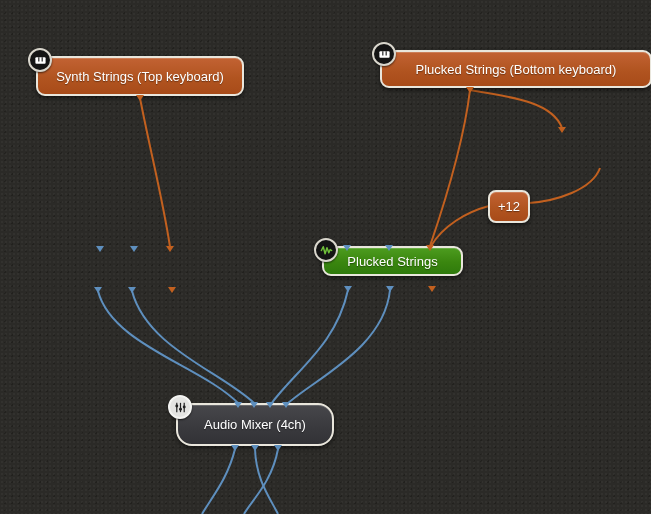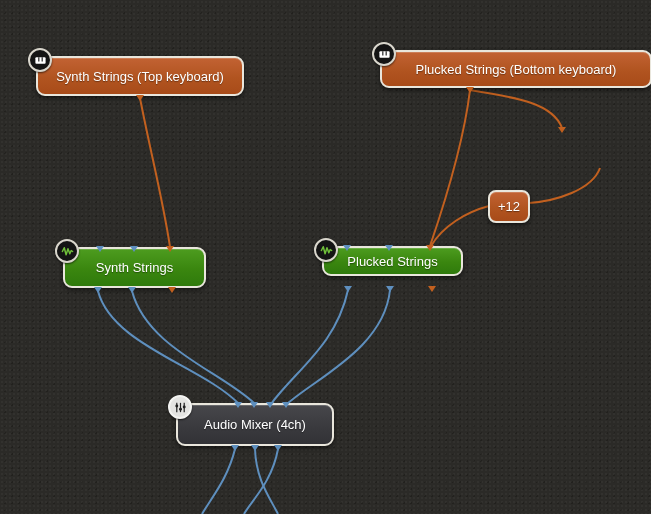--- a/index.html
+++ b/index.html
@@ -30,21 +30,21 @@
   .node.green{background:linear-gradient(180deg,#4d9c1f 0%,#3a860f 55%,#2f7a0c 100%);}
   .node.gray{background:linear-gradient(180deg,#47474b 0%,#39393d 60%,#323236 100%);}
   .node.chip{border-radius:8px;font-size:13px;padding:0 6px;}
 
   .n0{left:36px;top:56px;width:208px;height:40px;}
   .n1{left:348px;top:50px;width:272px;height:38px;margin-left:32px;}
   .n2{left:482px;top:128px;width:142px;height:40px;}
   .n3{left:488px;top:190px;width:42px;height:33px;}
   .n4{left:63px;top:247px;width:143px;height:41px;}
   .n5{left:322px;top:246px;width:141px;height:30px;}
-  .n6{left:176px;top:403px;width:158px;height:43px;}
+  .n6{left:176px;top:403px;width:158px;height:43px;border-radius:16px;}
 
   .badge{
     position:absolute;left:-10px;top:-10px;width:20px;height:20px;
     border-radius:50%;display:flex;align-items:center;justify-content:center;
     box-shadow:0 1px 2px rgba(0,0,0,0.6);
   }
   .badge.dark{background:#141414;border:2px solid #d9d6cc;}
   .badge.light{background:#e4e4e2;border:2px solid #f4f4f2;}
   .badge svg{display:block;}
   .label{pointer-events:none;}
@@ -93,28 +93,20 @@
       </svg>
     </span>
     <span class="label">Plucked Strings (Bottom keyboard)</span>
   </div>
 
 
   <div class="node orange chip n3">
     <span class="label">+12</span>
   </div>
 
-  <div class="node green n4">
-    <span class="badge dark">
-      <svg width="13" height="13" viewBox="-7 -7 14 14">
-        <path d="M-5.5,0 L-3.5,-4 L-1.5,3.5 L0.5,-3 L2.5,2.5 L4,-1 L5.5,0" fill="none" stroke="#6fbf3a" stroke-width="1.6" stroke-linejoin="round" stroke-linecap="round"></path>
-      </svg>
-    </span>
-    <span class="label">Synth Strings</span>
-  </div>
 
   <div class="node green n5">
     <span class="badge dark">
       <svg width="13" height="13" viewBox="-7 -7 14 14">
         <path d="M-5.5,0 L-3.5,-4 L-1.5,3.5 L0.5,-3 L2.5,2.5 L4,-1 L5.5,0" fill="none" stroke="#6fbf3a" stroke-width="1.6" stroke-linejoin="round" stroke-linecap="round"></path>
       </svg>
     </span>
     <span class="label">Plucked Strings</span>
   </div>
 

